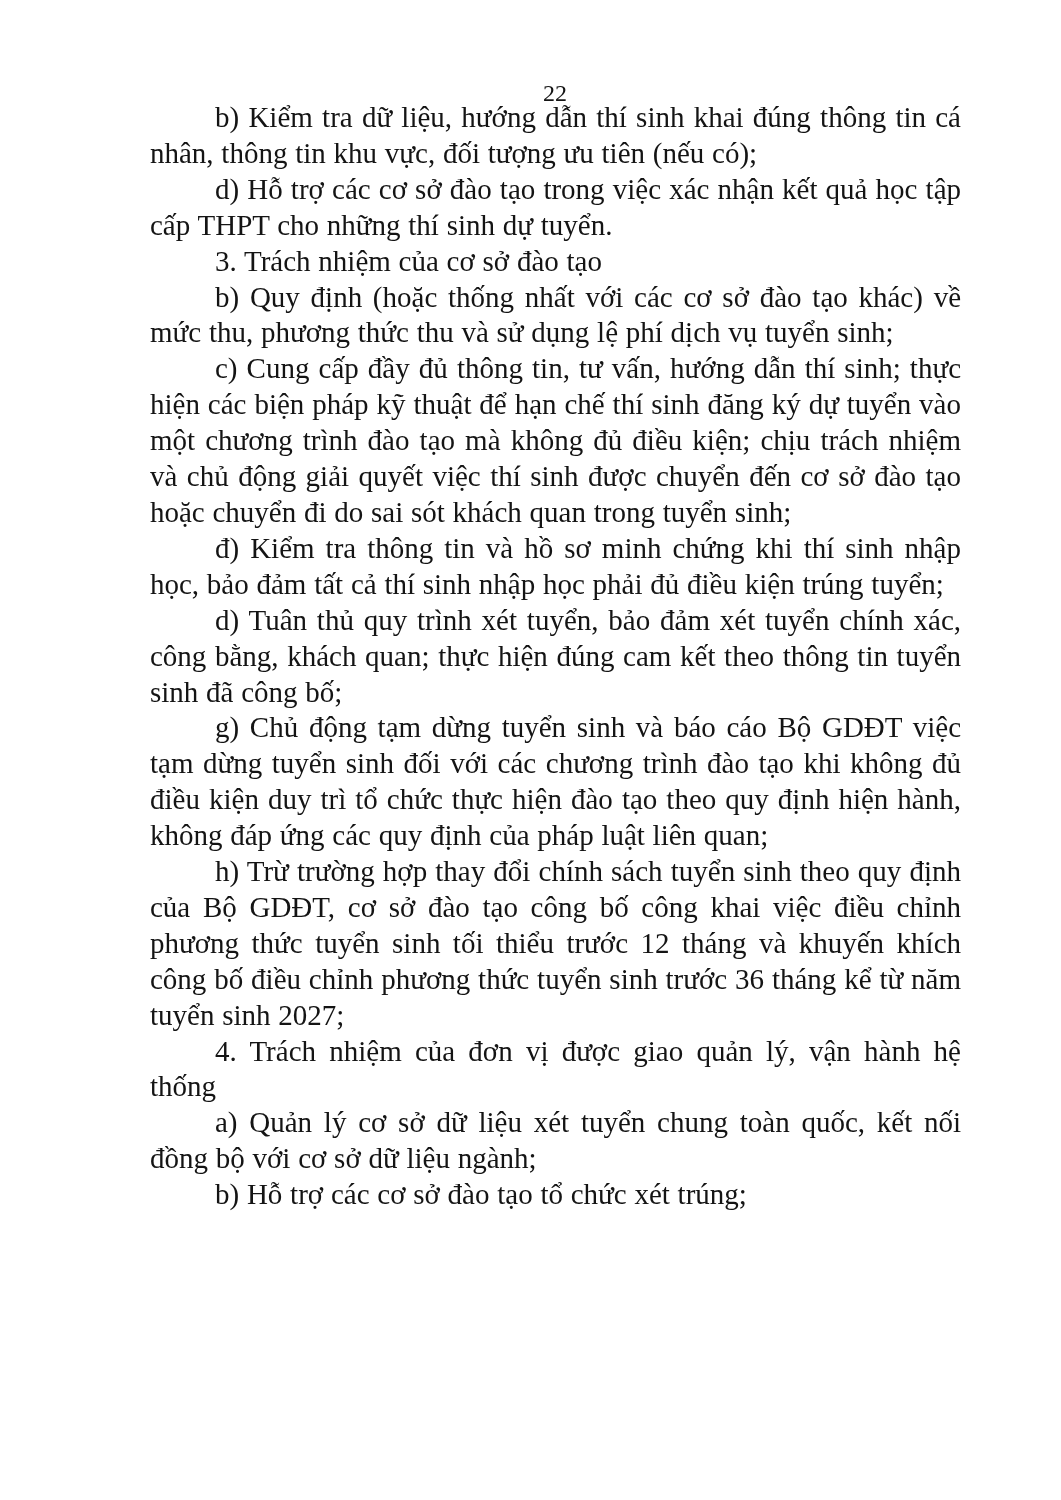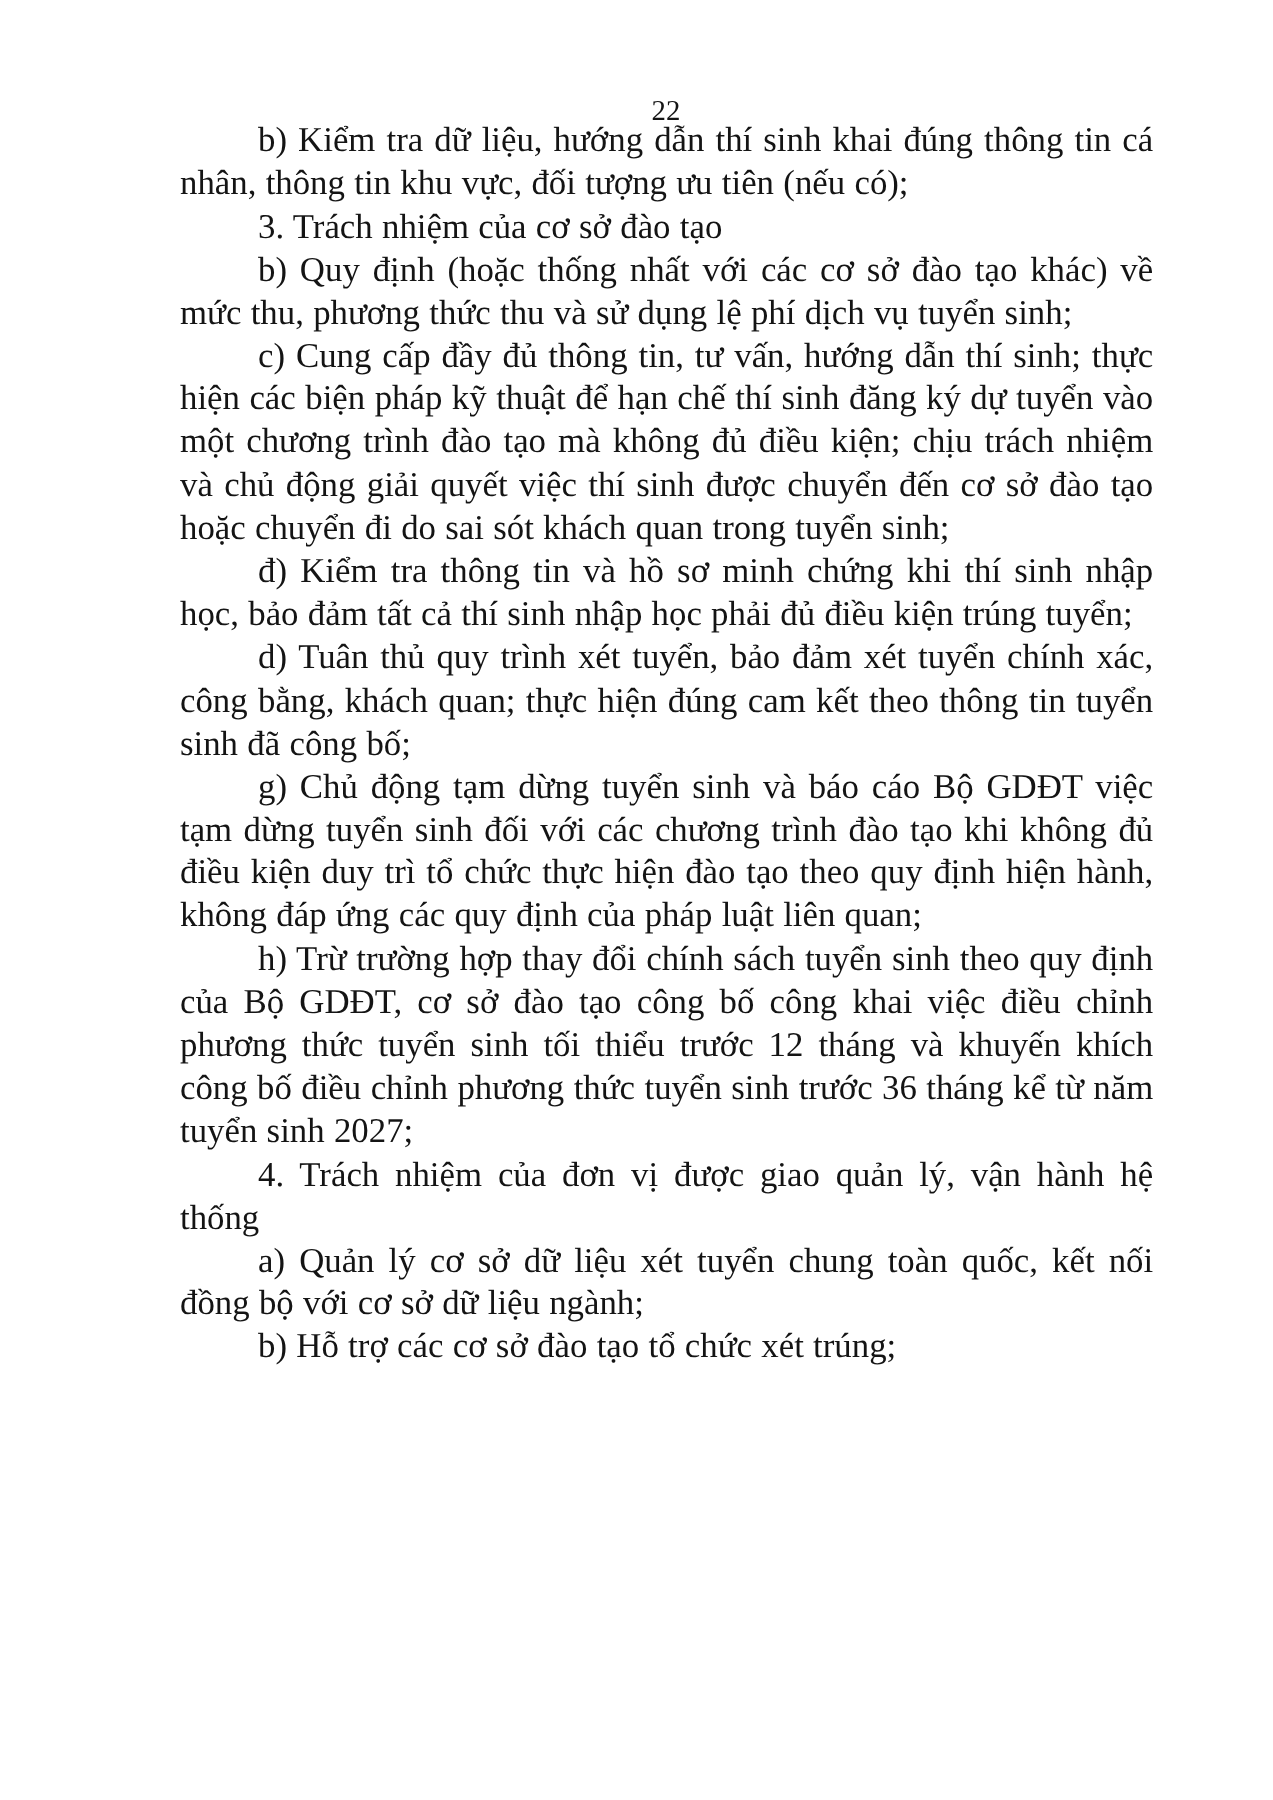--- a/index.html
+++ b/index.html
@@ -43,20 +43,21 @@
     word-spacing: 0.5px;
   }
 </style>
 </head>
 <body>
 
 <div class="page">
   <div class="page-number">22</div>
   <div class="document-body" id="doc-body">
       <p class="para">b) Kiểm tra dữ liệu, hướng dẫn thí sinh khai đúng thông tin cá nhân, thông tin khu vực, đối tượng ưu tiên (nếu có);</p>
+      <p class="para">d) Hỗ trợ các cơ sở đào tạo trong việc xác nhận kết quả học tập cấp THPT cho những thí sinh dự tuyển.</p>
       <p class="para">3. Trách nhiệm của cơ sở đào tạo</p>
       <p class="para">b) Quy định (hoặc thống nhất với các cơ sở đào tạo khác) về mức thu, phương thức thu và sử dụng lệ phí dịch vụ tuyển sinh;</p>
       <p class="para">c) Cung cấp đầy đủ thông tin, tư vấn, hướng dẫn thí sinh; thực hiện các biện pháp kỹ thuật để hạn chế thí sinh đăng ký dự tuyển vào một chương trình đào tạo mà không đủ điều kiện; chịu trách nhiệm và chủ động giải quyết việc thí sinh được chuyển đến cơ sở đào tạo hoặc chuyển đi do sai sót khách quan trong tuyển sinh;</p>
       <p class="para">đ) Kiểm tra thông tin và hồ sơ minh chứng khi thí sinh nhập học, bảo đảm tất cả thí sinh nhập học phải đủ điều kiện trúng tuyển;</p>
       <p class="para">d) Tuân thủ quy trình xét tuyển, bảo đảm xét tuyển chính xác, công bằng, khách quan; thực hiện đúng cam kết theo thông tin tuyển sinh đã công bố;</p>
       <p class="para">g) Chủ động tạm dừng tuyển sinh và báo cáo Bộ GDĐT việc tạm dừng tuyển sinh đối với các chương trình đào tạo khi không đủ điều kiện duy trì tổ chức thực hiện đào tạo theo quy định hiện hành, không đáp ứng các quy định của pháp luật liên quan;</p>
       <p class="para">h) Trừ trường hợp thay đổi chính sách tuyển sinh theo quy định của Bộ GDĐT, cơ sở đào tạo công bố công khai việc điều chỉnh phương thức tuyển sinh tối thiểu trước 12 tháng và khuyến khích công bố điều chỉnh phương thức tuyển sinh trước 36 tháng kể từ năm tuyển sinh 2027;</p>
       <p class="para">4. Trách nhiệm của đơn vị được giao quản lý, vận hành hệ thống</p>
       <p class="para">a) Quản lý cơ sở dữ liệu xét tuyển chung toàn quốc, kết nối đồng bộ với cơ sở dữ liệu ngành;</p>
       <p class="para">b) Hỗ trợ các cơ sở đào tạo tổ chức xét trúng;</p>

